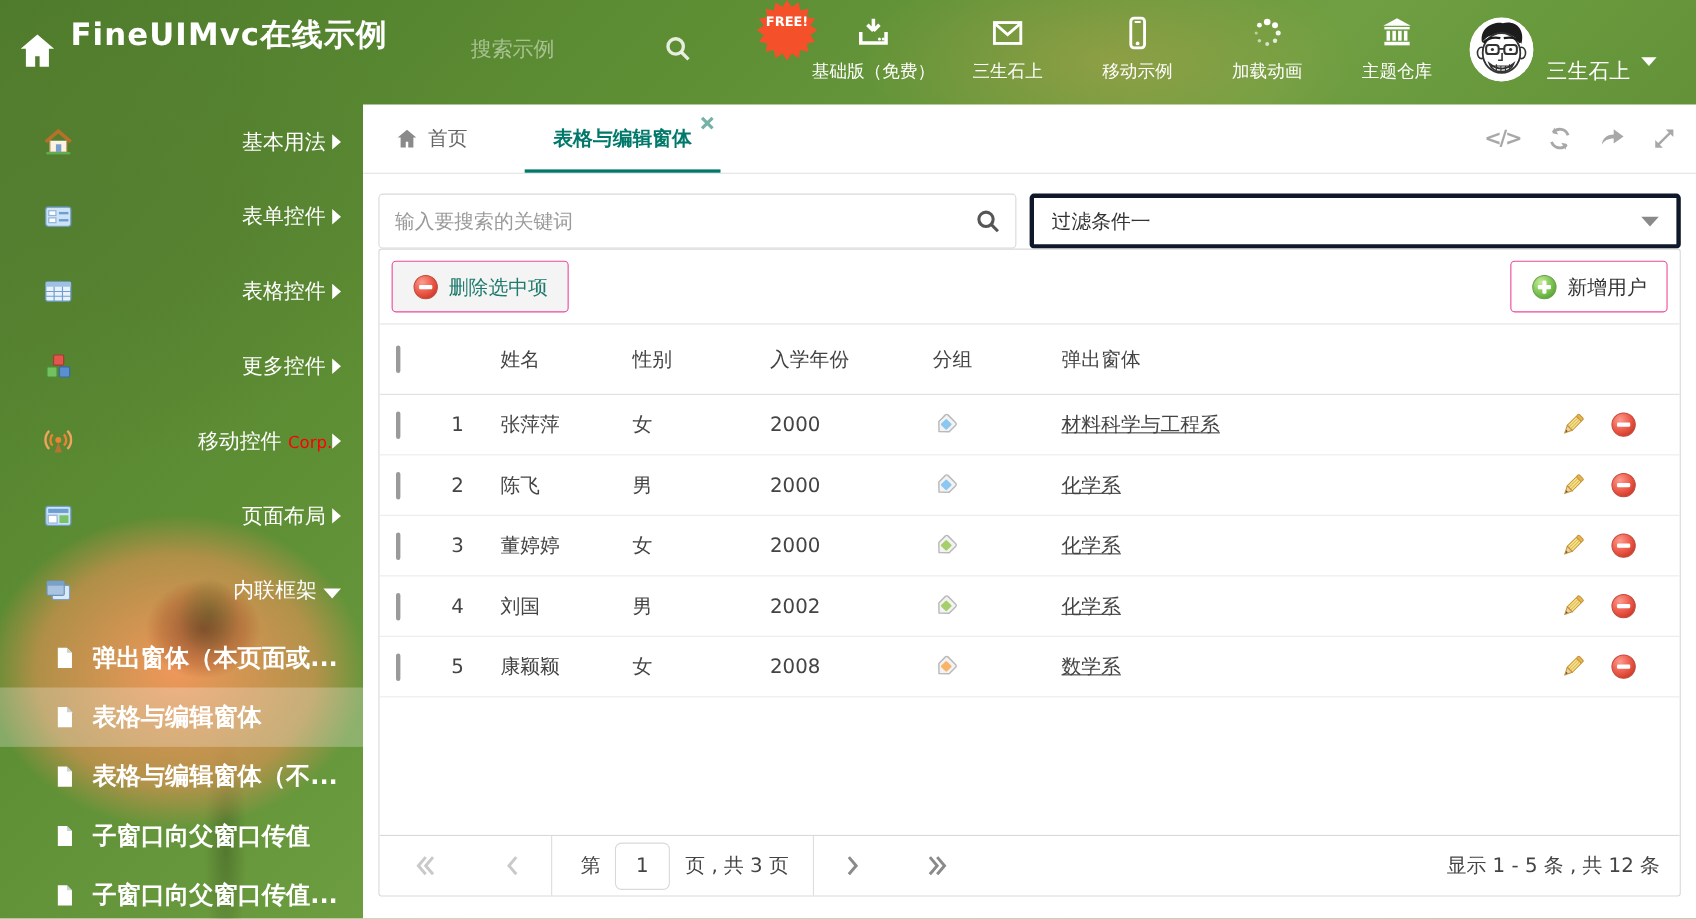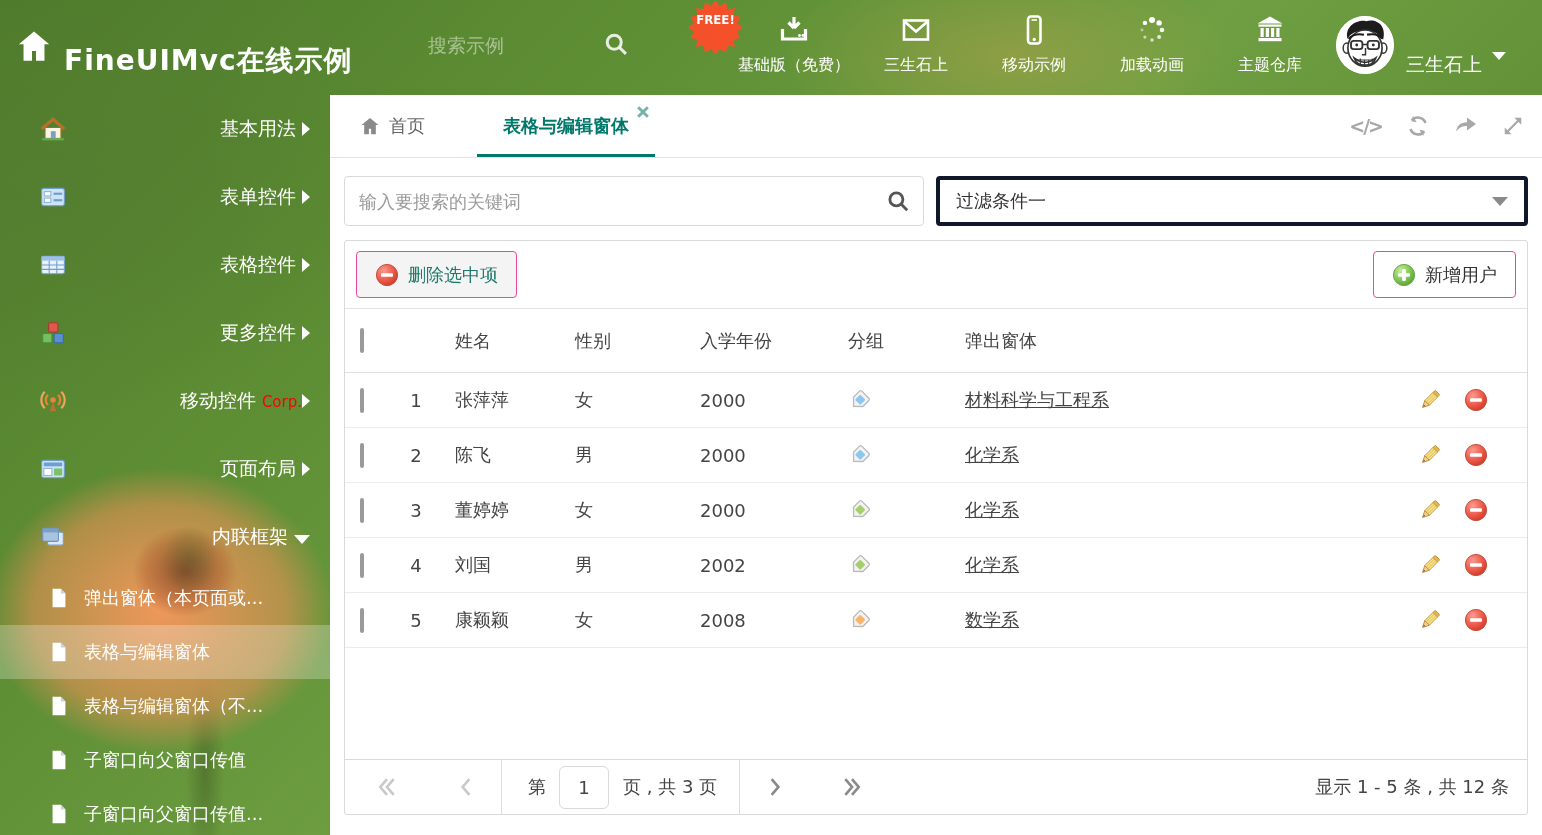--- a/index.html
+++ b/index.html
@@ -12,21 +12,21 @@
       radial-gradient(ellipse 230px 190px at 160px 610px, rgba(246,152,92,.95), rgba(243,145,88,.55) 55%, transparent 75%),
       radial-gradient(ellipse 26px 150px at 205px 770px, rgba(80,115,45,.85), transparent 75%),
       radial-gradient(ellipse 320px 140px at 1010px 55px, rgba(225,170,85,.30), transparent 70%),
       radial-gradient(ellipse 500px 320px at 40px 180px, rgba(85,125,48,.75), transparent 75%),
       linear-gradient(135deg,#4d7b2b 0%,#5e8e34 28%,#6f9f42 52%,#5d8c33 76%,#50802c 100%);
   }
   svg{display:block}
   
   .topbar{position:absolute;left:0;top:0;width:100%;height:95px;color:#fff;}
   .logo-home{position:absolute;left:16px;top:28px;width:36px;height:36px;cursor:pointer;}
-  .app-title{position:absolute;left:64px;top:42px;font-size:28px;font-weight:bold;letter-spacing:1px;cursor:pointer;}
+  .app-title{position:absolute;left:64px;top:13px;font-size:28px;font-weight:bold;letter-spacing:1px;cursor:pointer;}
   .top-search{position:absolute;left:428px;top:28px;width:160px;height:36px;background:transparent;border:none;outline:none;
     font-size:19px;color:#fff;}
   .top-search::placeholder{color:rgba(235,240,225,.55);}
   .top-search-icon{position:absolute;left:602px;top:30px;color:rgba(255,255,255,.85);cursor:pointer;}
   .free-badge{position:absolute;left:688px;top:0;width:55px;height:55px;cursor:pointer;}
   .free-badge text{font-size:12px;font-weight:bold;fill:#fff;}
   .top-nav{position:absolute;left:738px;top:14px;display:flex;gap:14px;}
   .top-nav-item{display:flex;flex-direction:column;align-items:center;gap:9px;min-width:104px;cursor:pointer;}
   .top-nav-item .lbl{font-size:16px;white-space:nowrap;}
   .avatar{position:absolute;left:1336px;top:16px;width:58px;height:58px;border-radius:50%;overflow:hidden;background:#fff;cursor:pointer;}
@@ -37,35 +37,35 @@
   .sidebar{position:absolute;left:0;top:95px;width:330px;bottom:0;color:#fff;}
   .side-item{height:68px;display:flex;align-items:center;padding:0 20px 0 40px;cursor:pointer;text-align:right;}
   .side-item .ic{width:26px;height:26px;margin-right:16px;flex:none;}
   .side-item .lbl{font-size:19px;flex:1;white-space:nowrap;}
   .side-item .corp{color:#ff0000;font-size:15px;margin-left:6px;}
   .side-item .arrow{width:0;height:0;border-top:7px solid transparent;border-bottom:7px solid transparent;border-left:8px solid #fff;}
   .side-item.expanded .arrow{border-left:8px solid transparent;border-right:8px solid transparent;border-top:9px solid #fff;border-bottom:none;margin-top:4px;}
   .side-sub{height:54px;display:flex;align-items:center;padding:0 10px 0 48px;cursor:pointer;}
   .side-sub.active{background:rgba(255,255,255,.25);}
   .side-sub .ic{width:22px;height:22px;margin-right:14px;flex:none;}
-  .side-sub .lbl{font-size:18px;white-space:nowrap;overflow:hidden;}
+  .side-sub .lbl{font-size:22px;white-space:nowrap;overflow:hidden;font-weight:bold;}
   
   .content{position:absolute;left:330px;top:95px;right:0;bottom:0;background:#fff;display:flex;flex-direction:column;}
   .tabbar{height:63px;flex:none;position:relative;border-bottom:1px solid #e2e2e2;display:flex;align-items:center;}
   .tab-home{display:flex;align-items:center;gap:9px;margin-left:30px;color:#666;font-size:18px;cursor:pointer;}
   .tab-active{margin-left:52px;position:relative;height:100%;display:flex;align-items:center;padding:0 26px;cursor:pointer;}
   .tab-active .lbl{color:#00786a;font-weight:bold;font-size:18px;}
   .tab-active .underline{position:absolute;left:0;right:0;bottom:0;height:3px;background:#00786a;}
   .tab-close{position:absolute;right:6px;top:11px;cursor:pointer;}
   .tab-tools{position:absolute;right:18px;top:0;height:100%;display:flex;align-items:center;gap:24px;color:#a8a8a8;}
   .tab-tool{cursor:pointer;}
   .code-icon{font-size:19px;font-weight:bold;letter-spacing:-2px;color:#a8a8a8;}
   .content-body{flex:1;display:flex;flex-direction:column;padding:18px 14px 20px 14px;overflow:hidden;}
   
-  .search-row{flex:none;height:50px;display:flex;gap:12px;margin-bottom:14px;}
+  .search-row{flex:none;height:50px;display:flex;gap:12px;}
   .grid-search{position:relative;width:580px;flex:none;}
   .grid-search input{width:100%;height:50px;border:1px solid #d9d9d9;border-radius:4px;padding:0 46px 0 14px;font-size:18px;color:#444;outline:none;font-family:inherit;}
   .grid-search input::placeholder{color:#9a9a9a;}
   .grid-search .mag{position:absolute;right:13px;top:12px;color:#555;cursor:pointer;}
   .filter-dd{flex:1;height:50px;border:4px solid #0f172a;border-radius:4px;display:flex;align-items:center;justify-content:space-between;padding:0 16px;cursor:pointer;}
   .filter-dd .val{font-size:18px;color:#333;}
   .caret-down-gray{width:0;height:0;border-left:8px solid transparent;border-right:8px solid transparent;border-top:9px solid #8a8a8a;}
   
   .panel{flex:1;border:1px solid #d9d9d9;border-radius:3px;display:flex;flex-direction:column;overflow:hidden;}
   .toolbar{flex:none;padding:10px 11px;display:flex;justify-content:space-between;align-items:center;border-bottom:1px solid #e3e3e3;}

